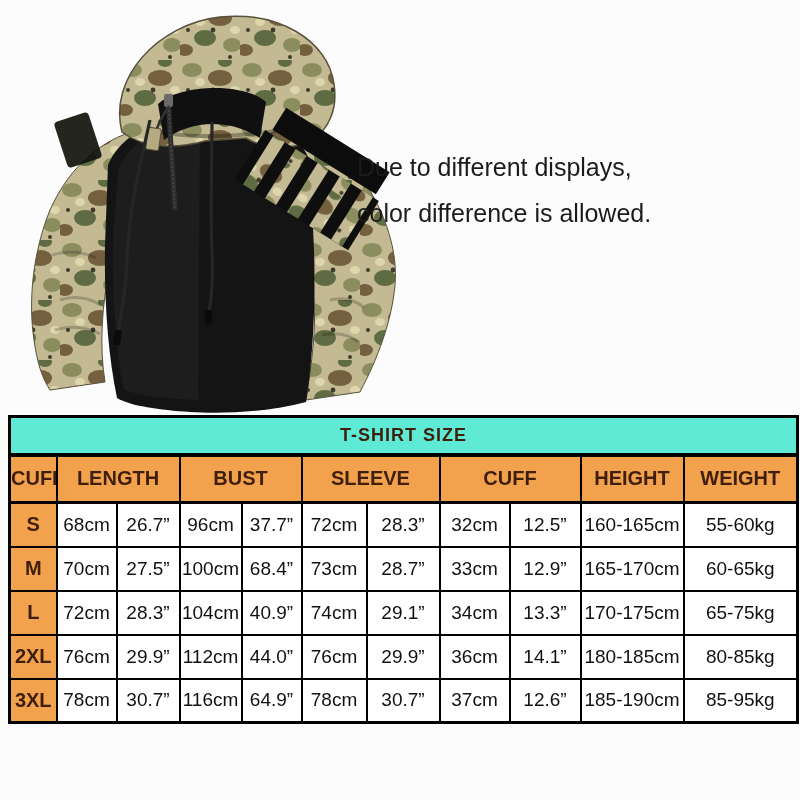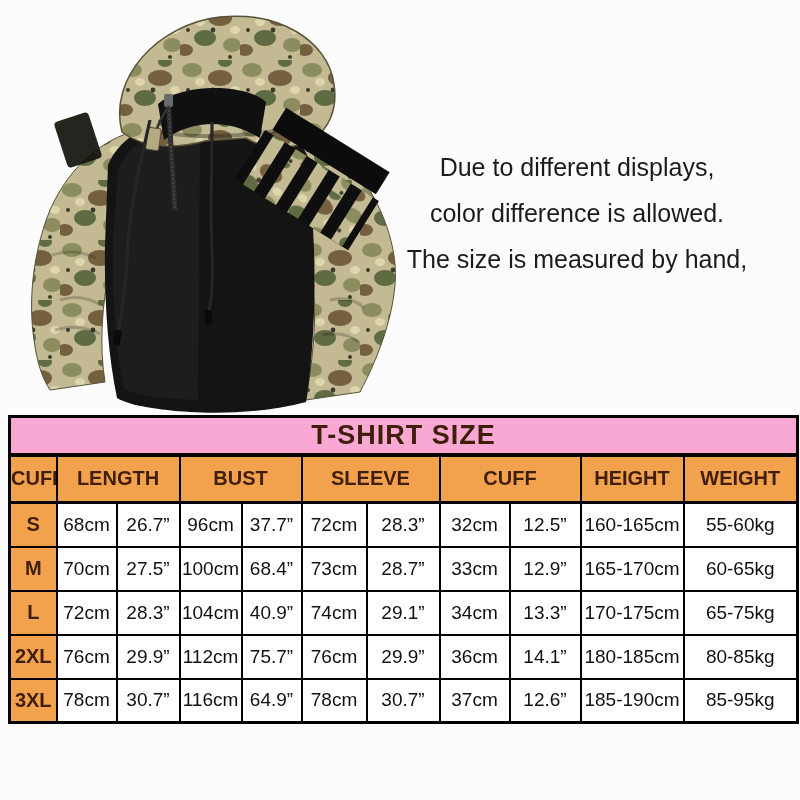--- a/index.html
+++ b/index.html
@@ -13,41 +13,41 @@
   }
 
   
   .product-area {
     position:absolute; left:0; top:0; width:436px; height:415px;
   }
 
   
   .disclaimer {
     position:absolute; top:144px; right:3px; width:440px;
-    text-align:center;
+    text-align:left;
     font-size:25px; line-height:46px;
     color:#1b1b1b; font-weight:400;
   }
 
   
   .size-table {
     position:absolute; left:8px; top:415px; width:788px;
     border-collapse:collapse; table-layout:fixed;
     background:#ffffff;
     border:3px solid #000;
   }
   .size-table th, .size-table td {
     border:2px solid #000;
     text-align:center; vertical-align:middle;
     white-space:nowrap; overflow:hidden;
     padding:0;
   }
   .t-title td {
-    background:#f9a8d4; color:#3f1e0c;
-    font-weight:bold; font-size:27px; letter-spacing:1px;
+    background:#5eead4; color:#3f1e0c;
+    font-weight:bold; font-size:18px; letter-spacing:1px;
     height:38px;
     border-bottom-width:4px;
   }
   .t-head th {
     background:#f2a24c; color:#3f1e0c;
     font-weight:bold; font-size:20px;
     height:48px;
     border-bottom-width:3px;
   }
   .size-table tbody td {
@@ -130,21 +130,20 @@
       <rect x="114" y="330" width="7" height="15" rx="2" fill="#0a0a0a" transform="rotate(8 117 337)"></rect>
       <path d="M212 122 C 212 162 210 212 212 252 C 213 276 212 296 209 312" stroke="#262626" stroke-width="3.2" fill="none"></path>
       <rect x="205" y="310" width="7" height="15" rx="2" fill="#0a0a0a" transform="rotate(-4 208 317)"></rect>
     </g>
   </svg>
 </div>
 
 <div class="disclaimer">
   <div>Due to different displays,</div>
   <div>color difference is allowed.</div>
-  <div>The size is measured by hand,</div>
 </div>
 
 <table class="size-table">
   <colgroup>
     <col style="width:47px">
       <col style="width:60px">
       <col style="width:63px">
     <col style="width:62px">
       <col style="width:60px">
       <col style="width:65px">
@@ -206,21 +205,21 @@
       <td>34cm</td>
       <td>13.3”</td>
       <td>170-175cm</td>
       <td>65-75kg</td>
     </tr>
     <tr>
       <td class="size-cell">2XL</td>
       <td>76cm</td>
       <td>29.9”</td>
       <td>112cm</td>
-      <td>75.7”</td>
+      <td>44.0”</td>
       <td>76cm</td>
       <td>29.9”</td>
       <td>36cm</td>
       <td>14.1”</td>
       <td>180-185cm</td>
       <td>80-85kg</td>
     </tr>
     <tr>
       <td class="size-cell">3XL</td>
       <td>78cm</td>

